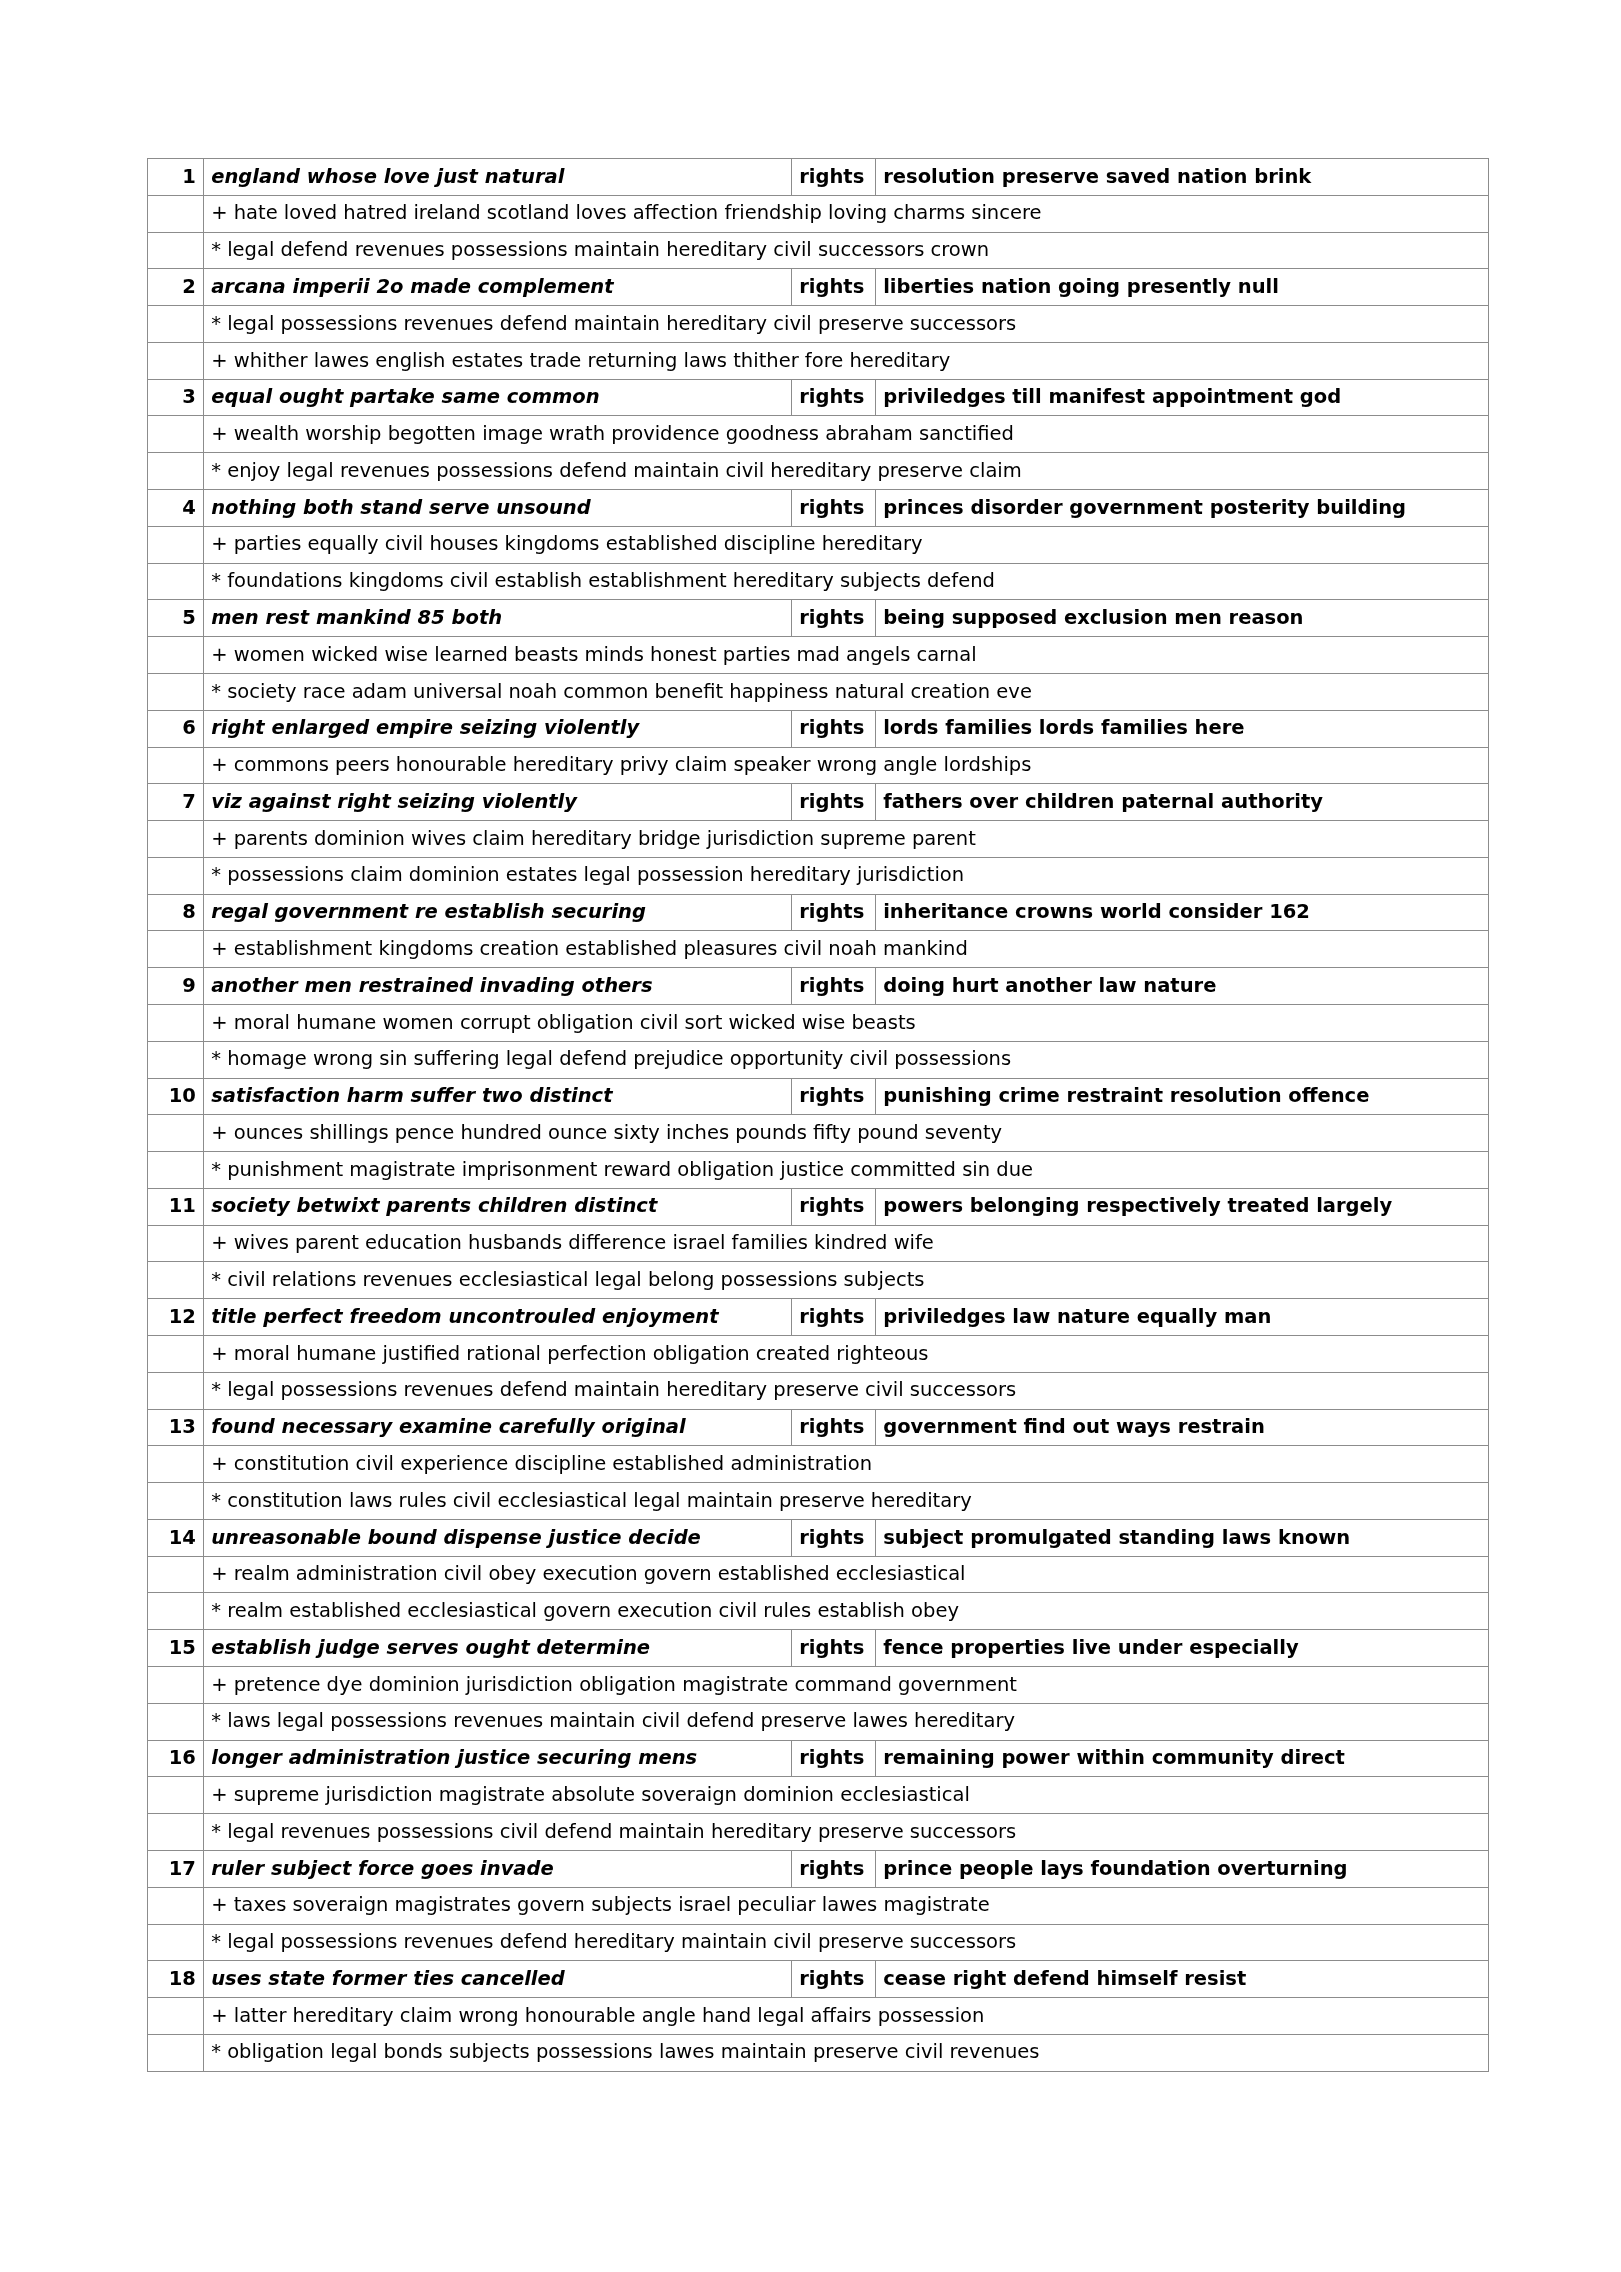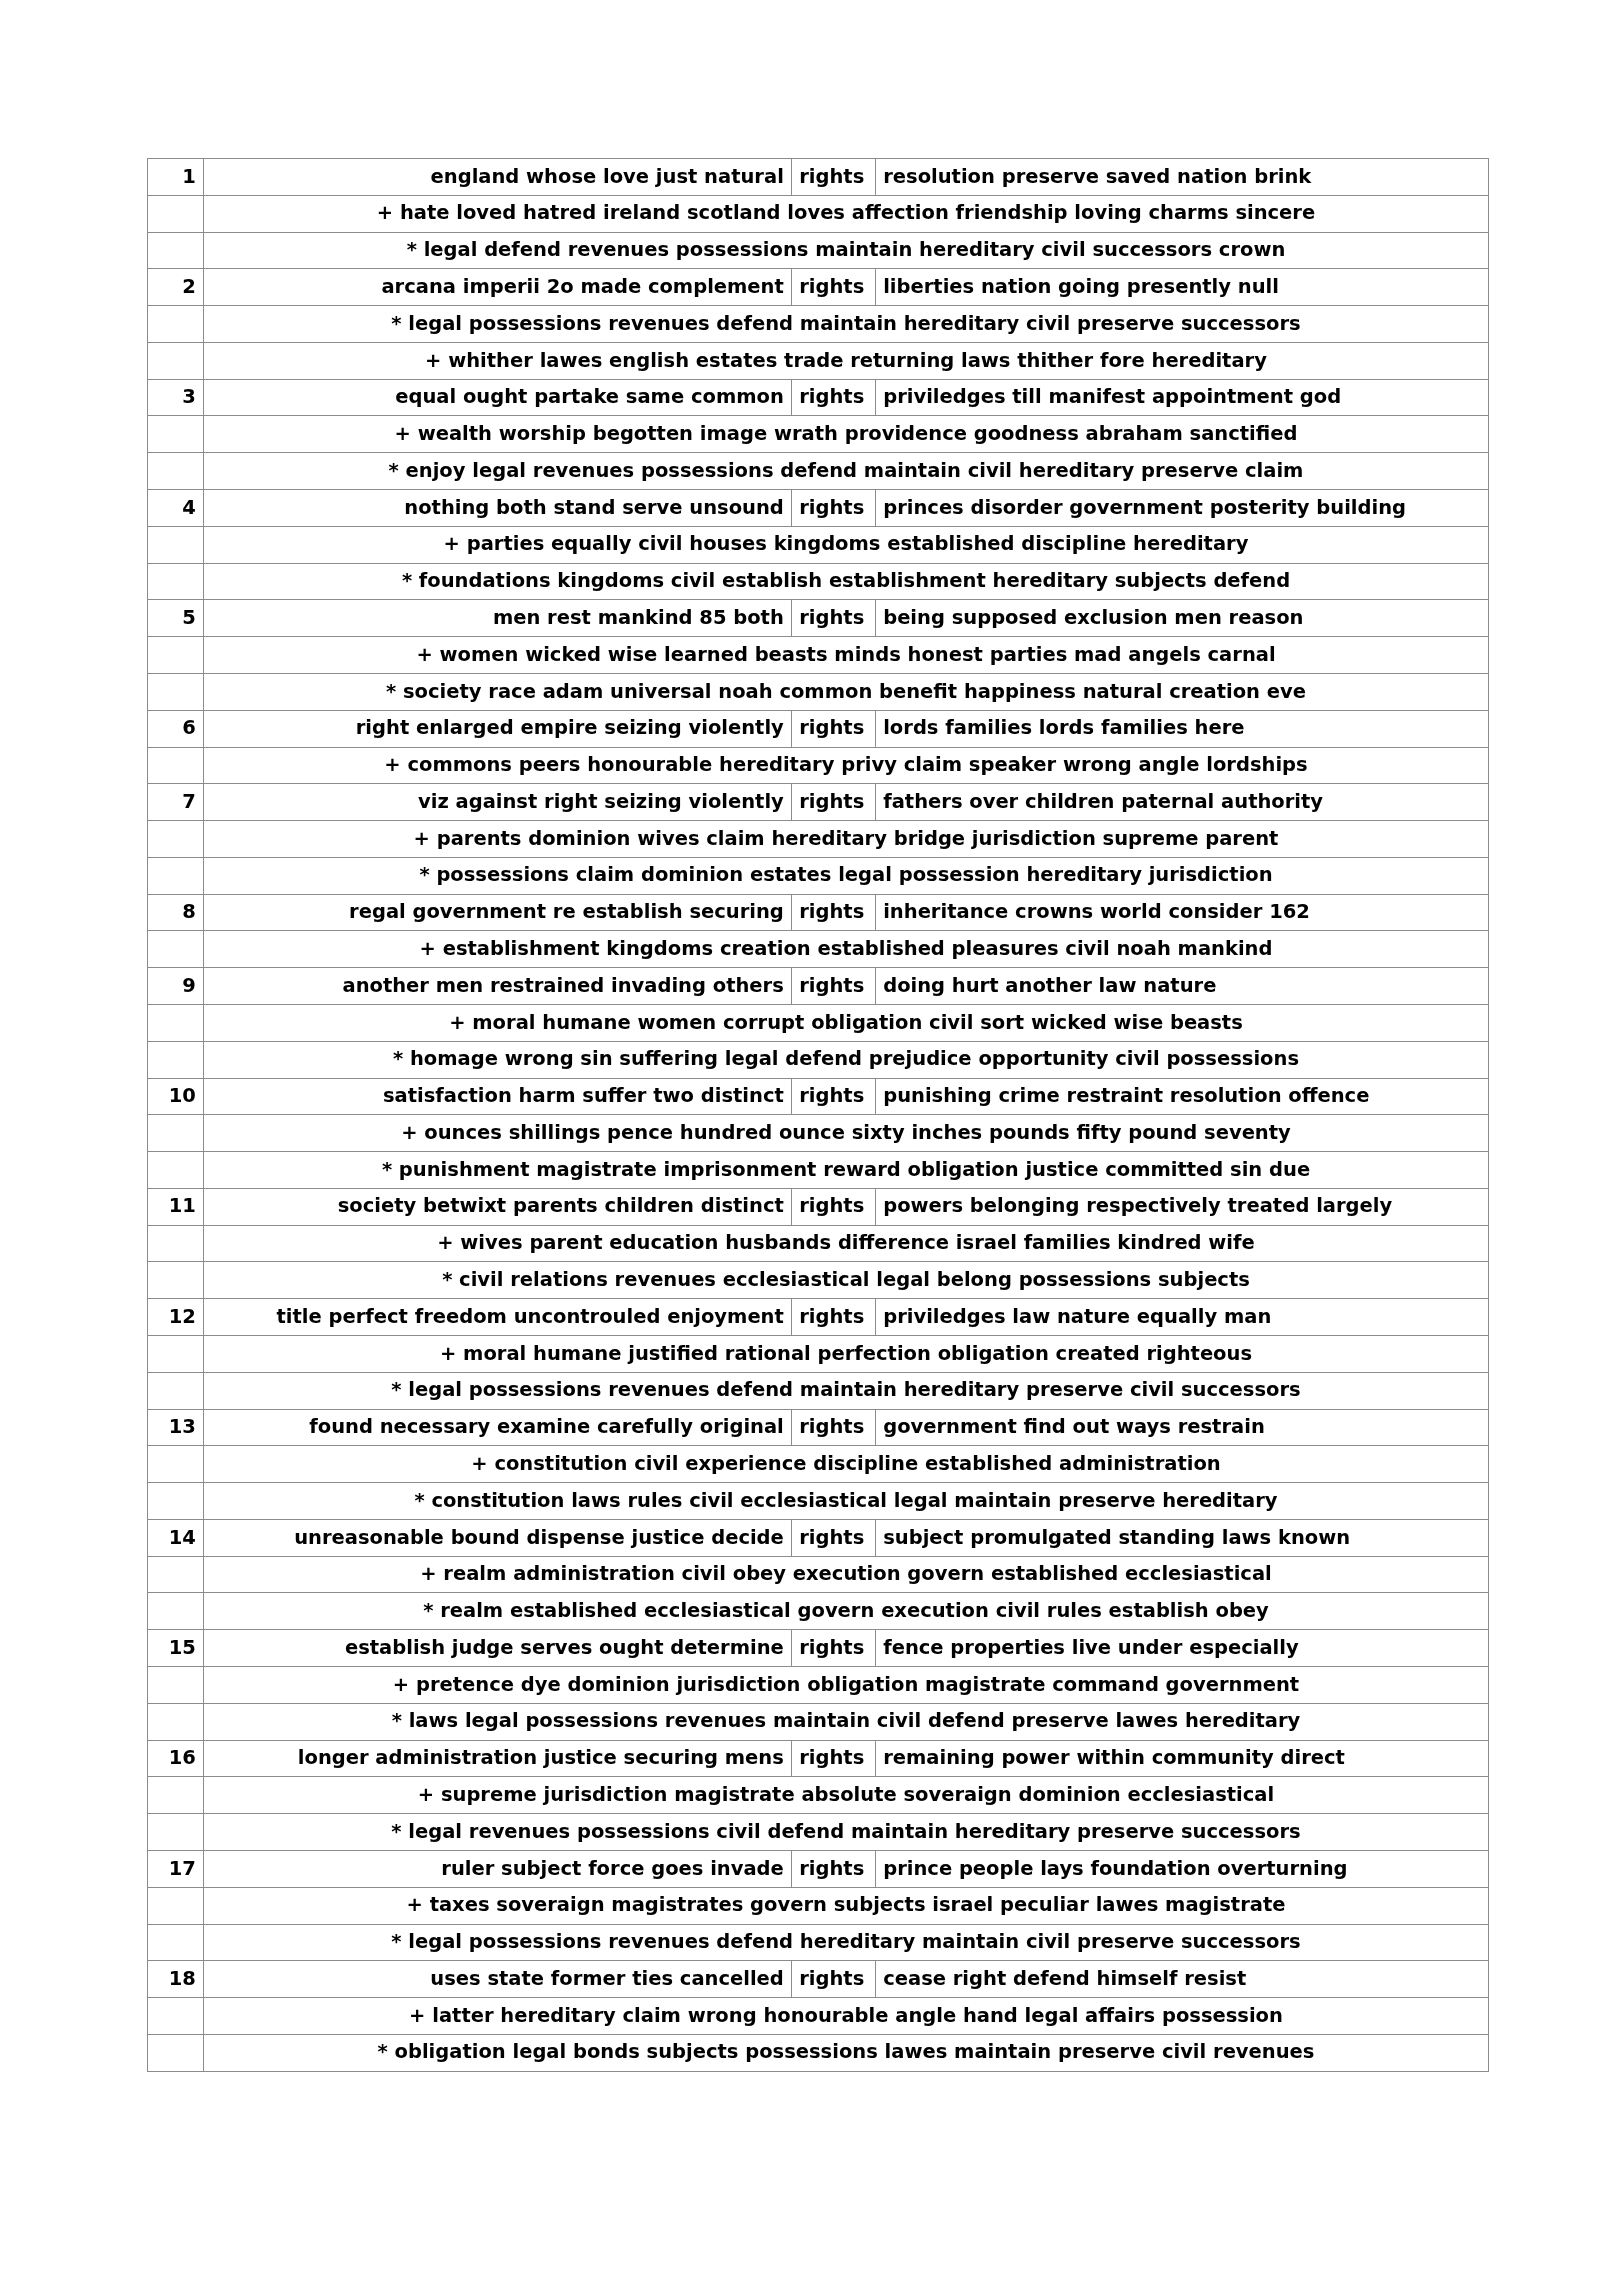--- a/index.html
+++ b/index.html
@@ -34,31 +34,32 @@
     overflow: hidden;
     vertical-align: middle;
   }
   tr.header-row td {
     font-weight: bold;
   }
   td.num-cell {
     text-align: right;
   }
   td.left-phrase-cell {
-    text-align: right;
+    text-align: left;
+    font-style: italic;
   }
   td.rights-cell {
     text-align: left;
   }
   td.right-phrase-cell {
     text-align: left;
   }
   tr.sub-row td.sub-text-cell {
-    font-weight: bold;
-    text-align: center;
+    font-weight: normal;
+    text-align: left;
   }
 </style>
 </head>
 <body>
 
 <div class="table-wrap">
   <table class="rights-table">
     <colgroup>
       <col style="width:56px">
       <col style="width:588px">

